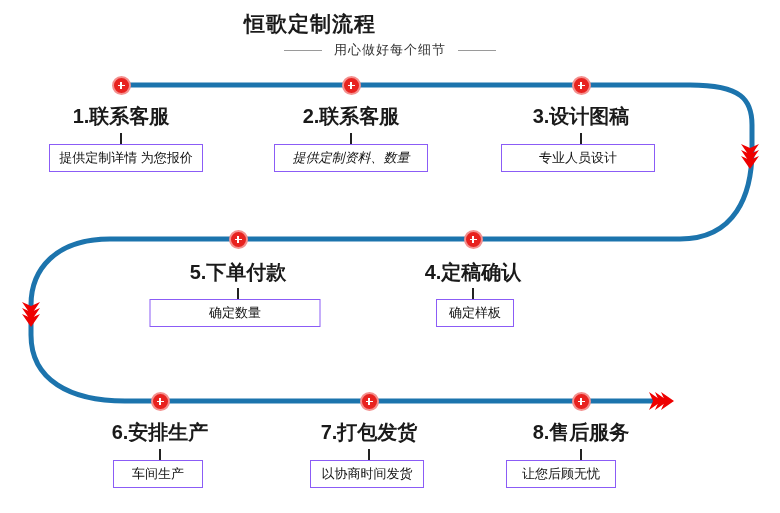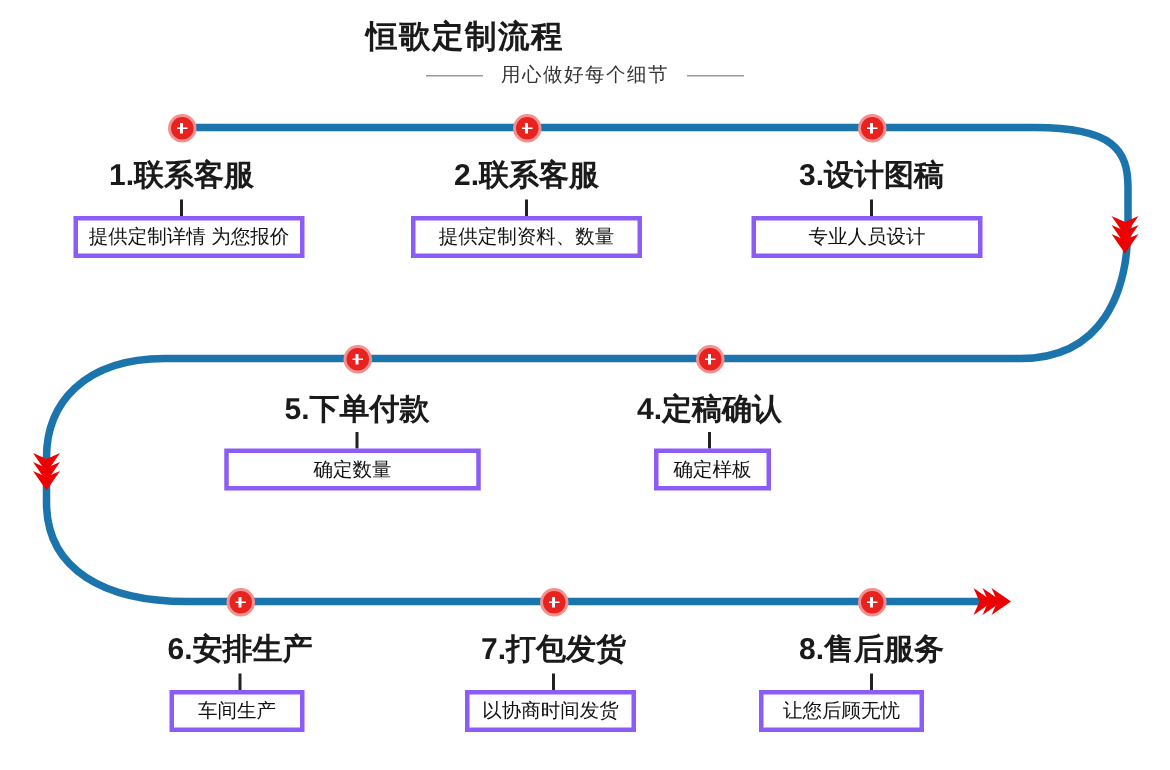--- a/index.html
+++ b/index.html
@@ -110,21 +110,21 @@
     position: absolute;
     width: 2px;
     background: #222222;
     transform: translateX(-50%);
   }
 
   
   .desc-box {
     position: absolute;
     transform: translateX(-50%);
-    border: 3px solid #8b5cf6;
+    border: 1px solid #8b5cf6;
     background: #ffffff;
     box-sizing: border-box;
     height: 28px;
     display: flex;
     align-items: center;
     justify-content: center;
     font-size: 13px;
     color: #111111;
     white-space: nowrap;
     padding: 0 12px;
@@ -171,21 +171,21 @@
         <span class="plus"></span>
       </div>
       <div class="step-label" style="left: 121px; top: 103px;">1.联系客服</div>
       <div class="tick" style="left: 121px; top: 133px; height: 12px;"></div>
       <div class="desc-box" style="left: 126px; top: 144px; width: 154px;">提供定制详情 为您报价</div>
       <div class="node" style="left: 351px; top: 85px;">
         <span class="plus"></span>
       </div>
       <div class="step-label" style="left: 351px; top: 103px;">2.联系客服</div>
       <div class="tick" style="left: 351px; top: 133px; height: 12px;"></div>
-      <div class="desc-box" style="left: 351px; top: 144px; width: 154px;">提供定制资料、数量</div>
+      <div class="desc-box" style="left: 351px; top: 144px; width: 154px; font-style: italic;">提供定制资料、数量</div>
       <div class="node" style="left: 581px; top: 85px;">
         <span class="plus"></span>
       </div>
       <div class="step-label" style="left: 581px; top: 103px;">3.设计图稿</div>
       <div class="tick" style="left: 581px; top: 133px; height: 12px;"></div>
       <div class="desc-box" style="left: 578px; top: 144px; width: 154px;">专业人员设计</div>
       <div class="node" style="left: 473px; top: 239px;">
         <span class="plus"></span>
       </div>
       <div class="step-label" style="left: 473px; top: 259px;">4.定稿确认</div>

